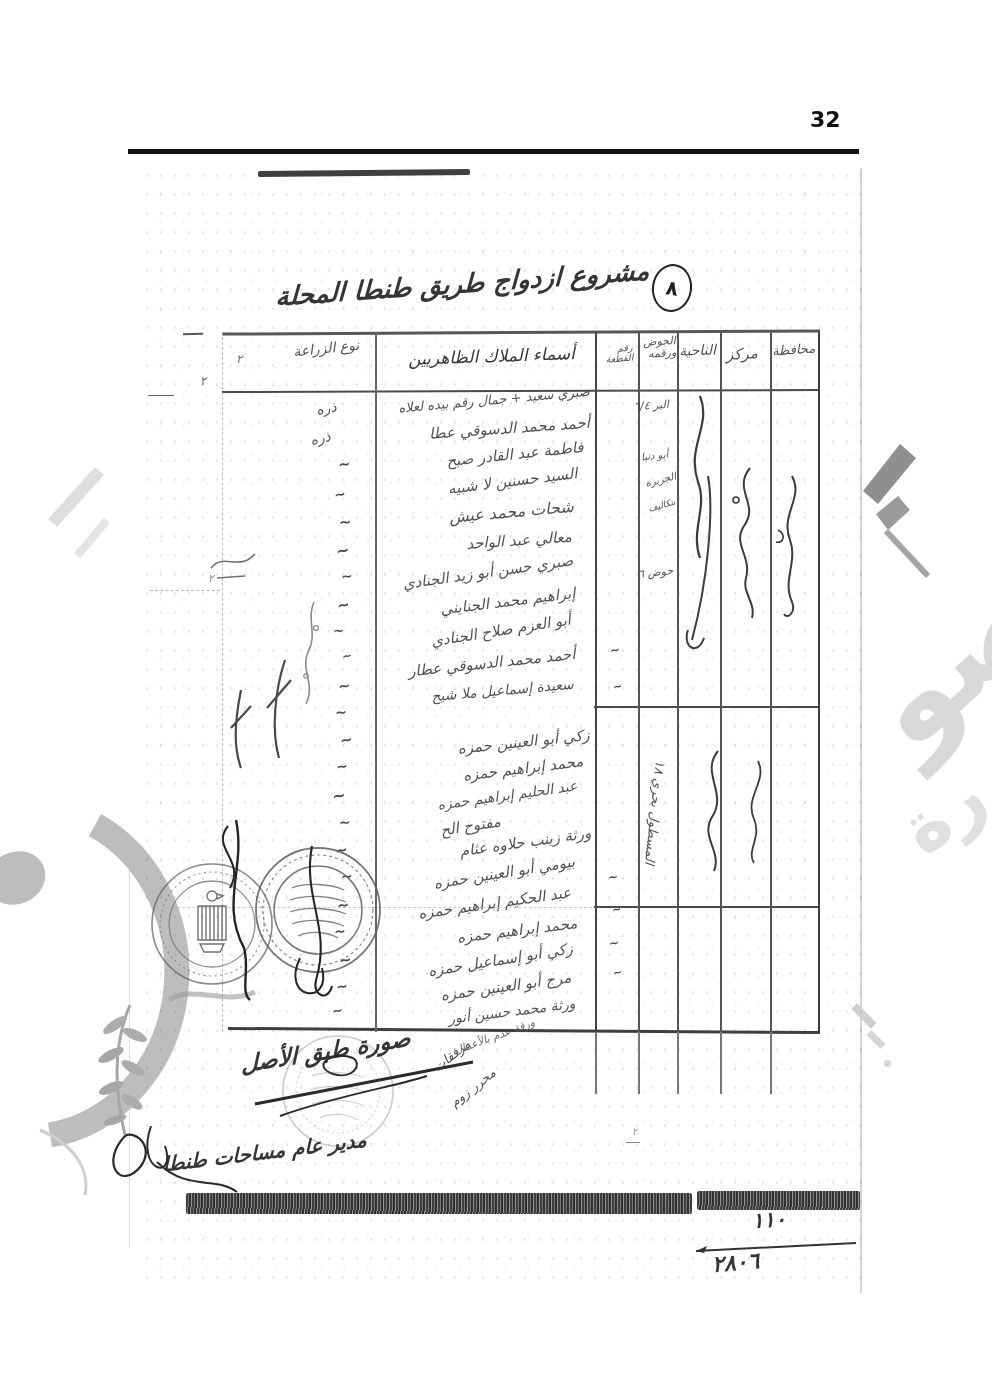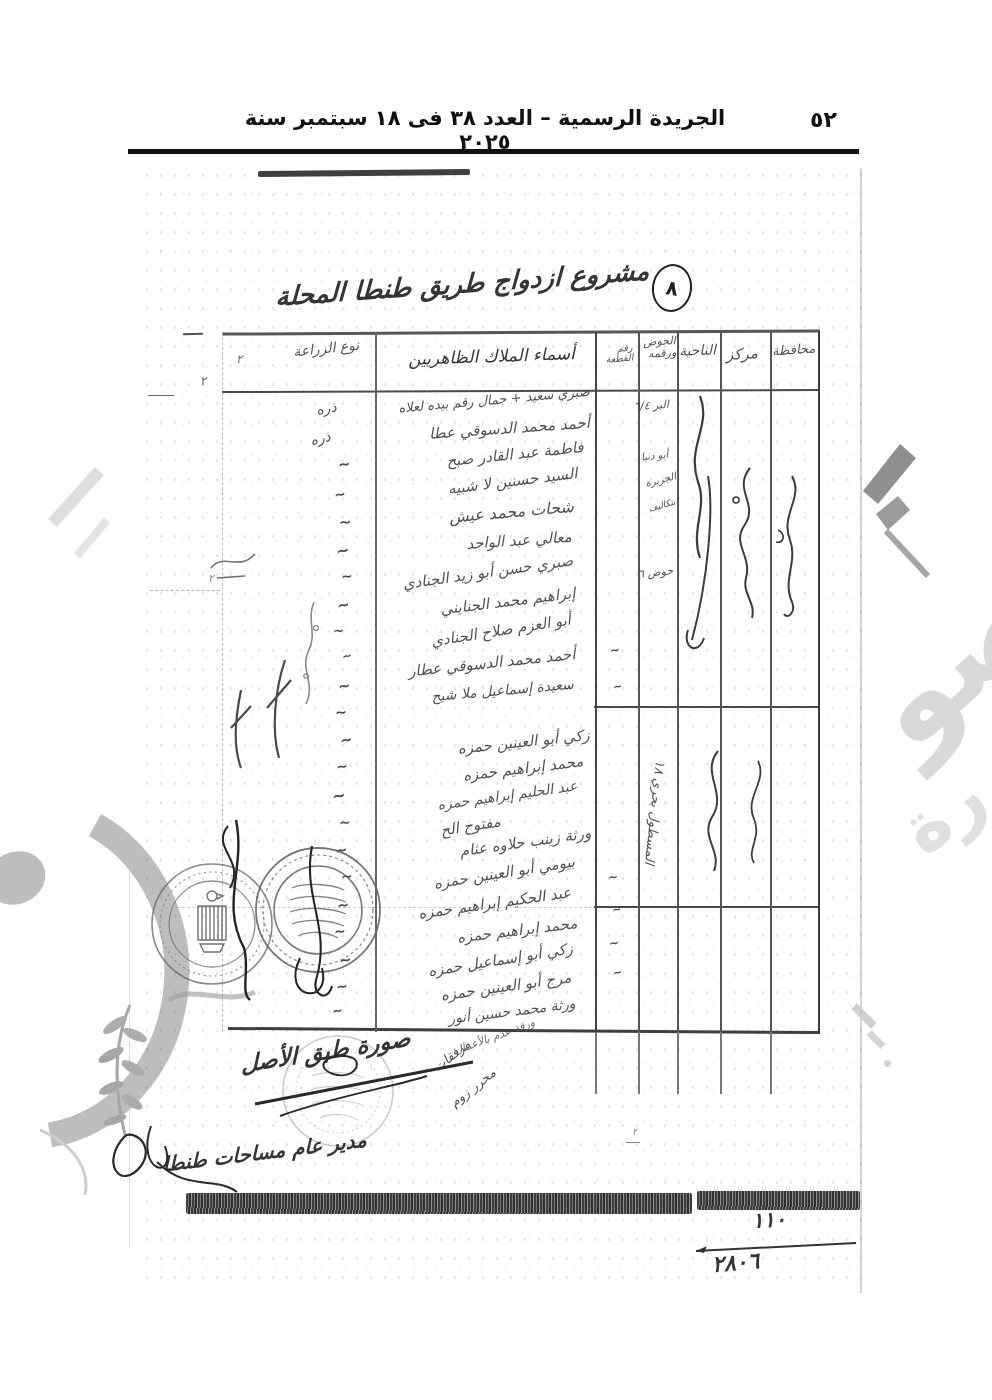--- a/index.html
+++ b/index.html
@@ -28,22 +28,21 @@
      background-image:repeating-linear-gradient(92deg,#2e2e2e 0 2px,#6a6a6a 2px 3px,#1f1f1f 3px 5px,#8a8a8a 5px 6px),
                       repeating-linear-gradient(2deg,#444 0 1px,transparent 1px 4px);}
   .wm{position:absolute;color:#dcdcdc;font-weight:bold;pointer-events:none;}
   svg{overflow:visible;}
 </style>
 </head>
 <body>
 
 <div class="page">
 
-  <div class="gz-title">الجريدة الرسمية – العدد ٣٨ فى ١٨ سبتمبر سنة ٢٠٢٥</div>
-  <div class="gz-num">٥٢</div>
+  <div class="gz-num">32</div>
   <div class="gz-rule"></div>
 
   <div class="abs" style="left:0;top:0;width:992px;height:1400px;">
 
     <div class="abs" style="left:860px;top:168px;width:2px;height:1125px;background:#d4d4d4;"></div>
     <div class="abs" style="left:129px;top:838px;width:1px;height:410px;background:#dcdcdc;"></div>
 
     <div class="abs" style="left:70px;top:462px;width:12px;height:70px;background:#dedede;transform:rotate(42deg);"></div>
     <div class="abs" style="left:88px;top:515px;width:8px;height:46px;background:#e4e4e4;transform:rotate(40deg);"></div>
     <div class="abs" style="left:-14px;top:852px;width:60px;height:52px;background:#bdbdbd;border-radius:50%;transform:rotate(-25deg);"></div>

